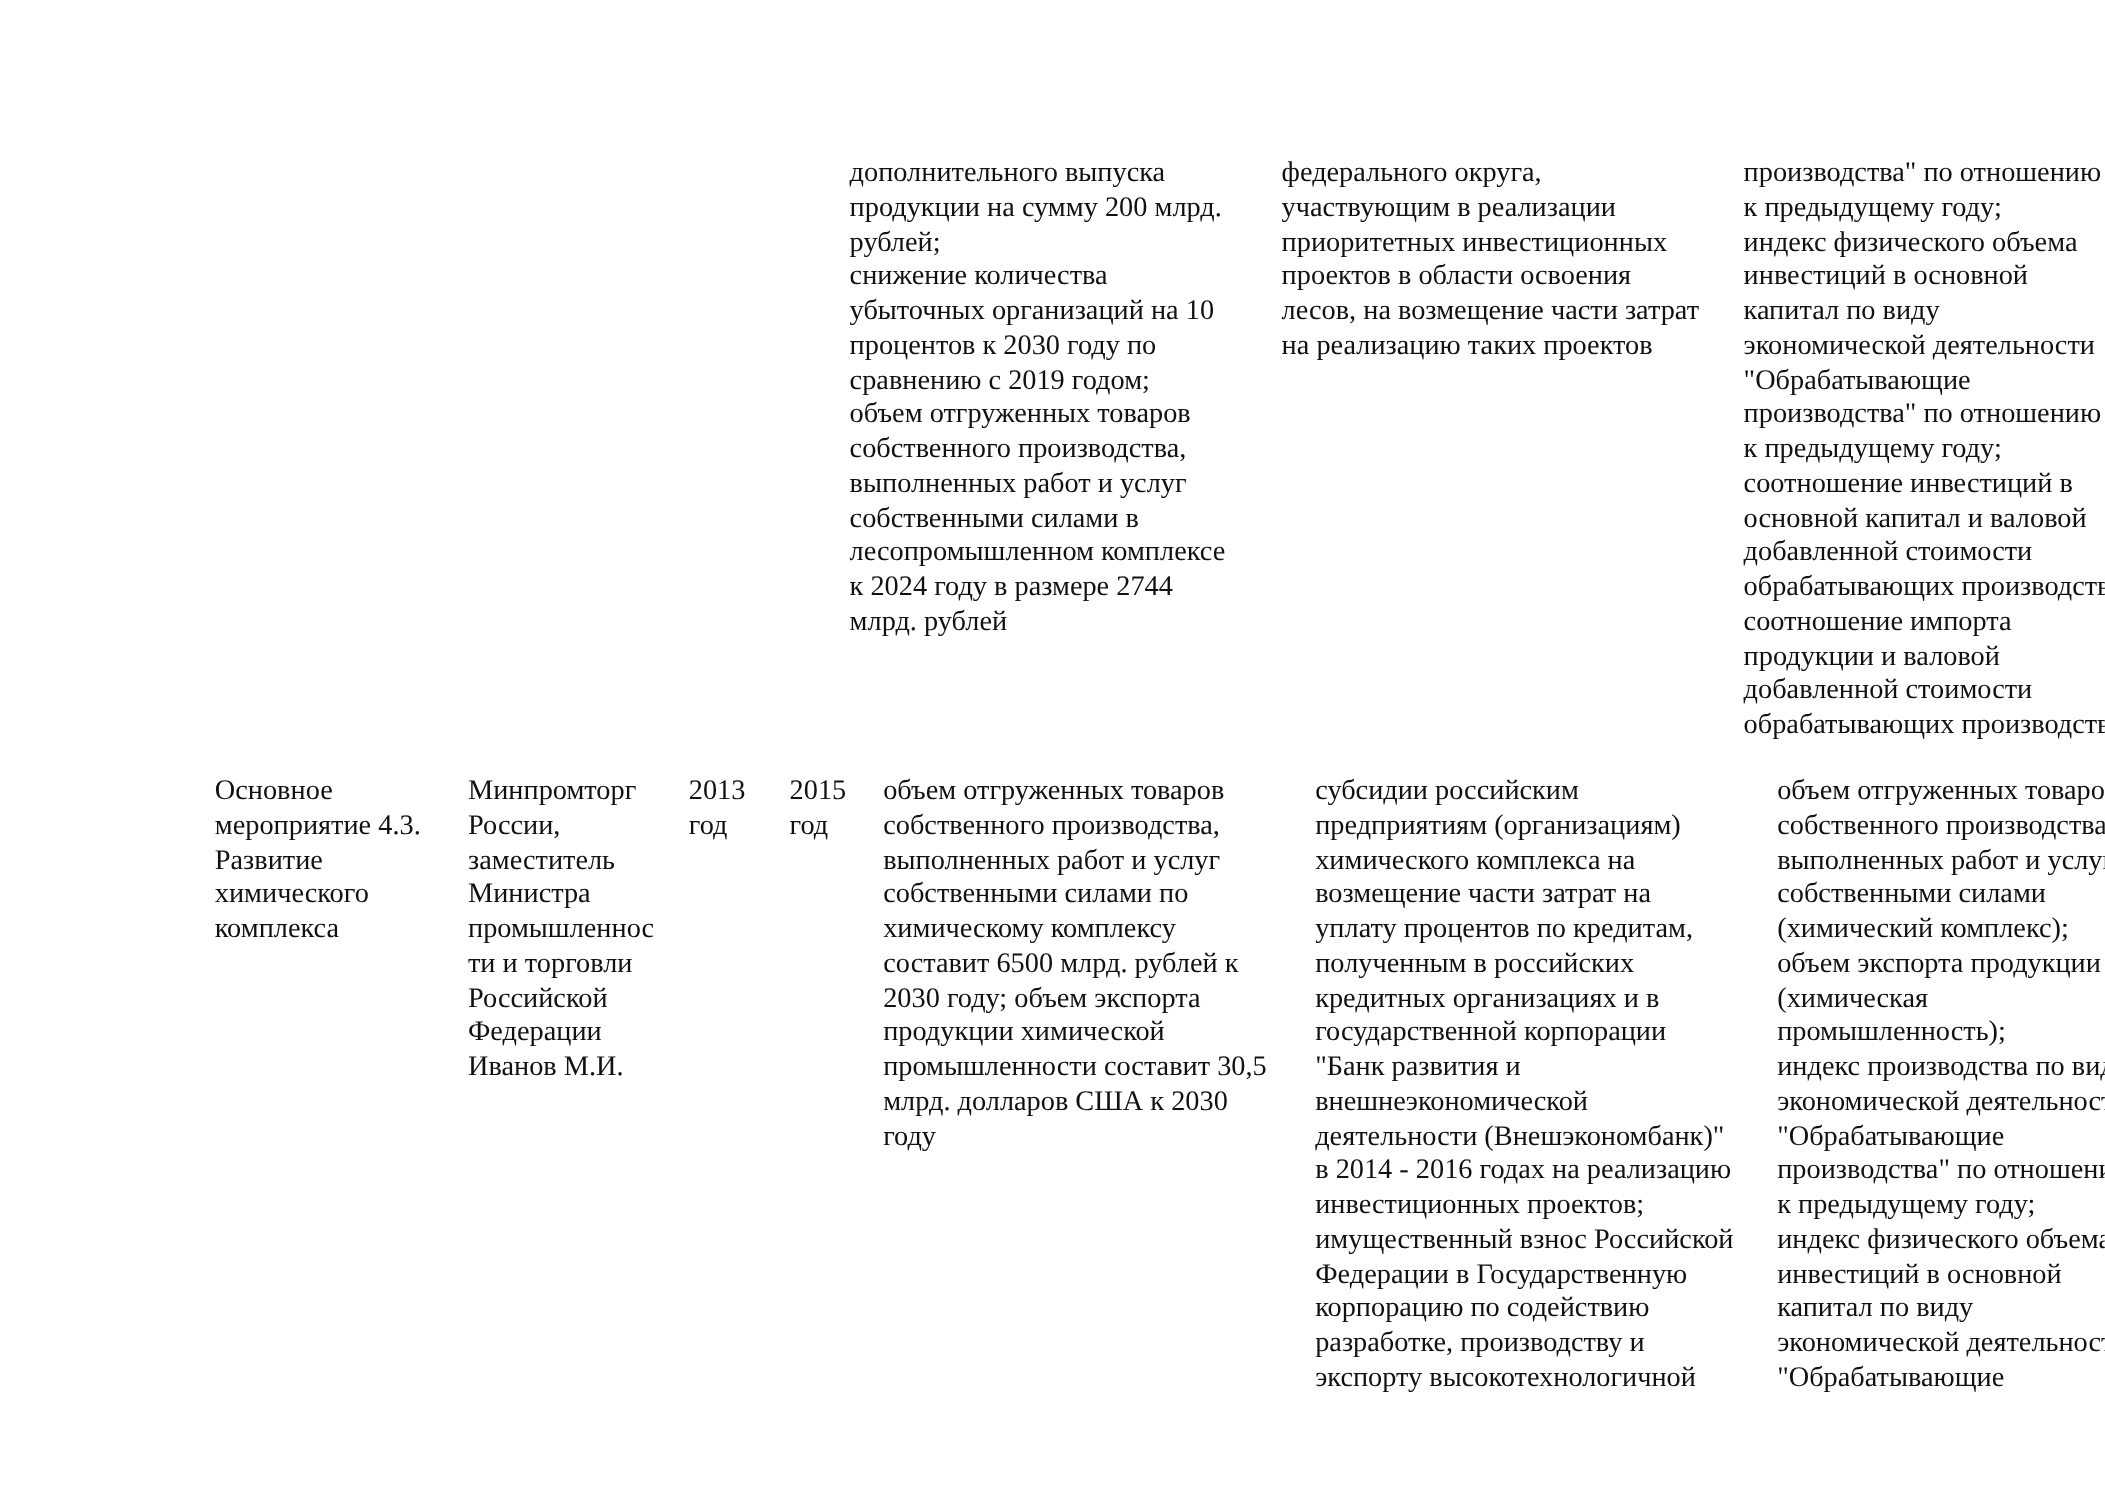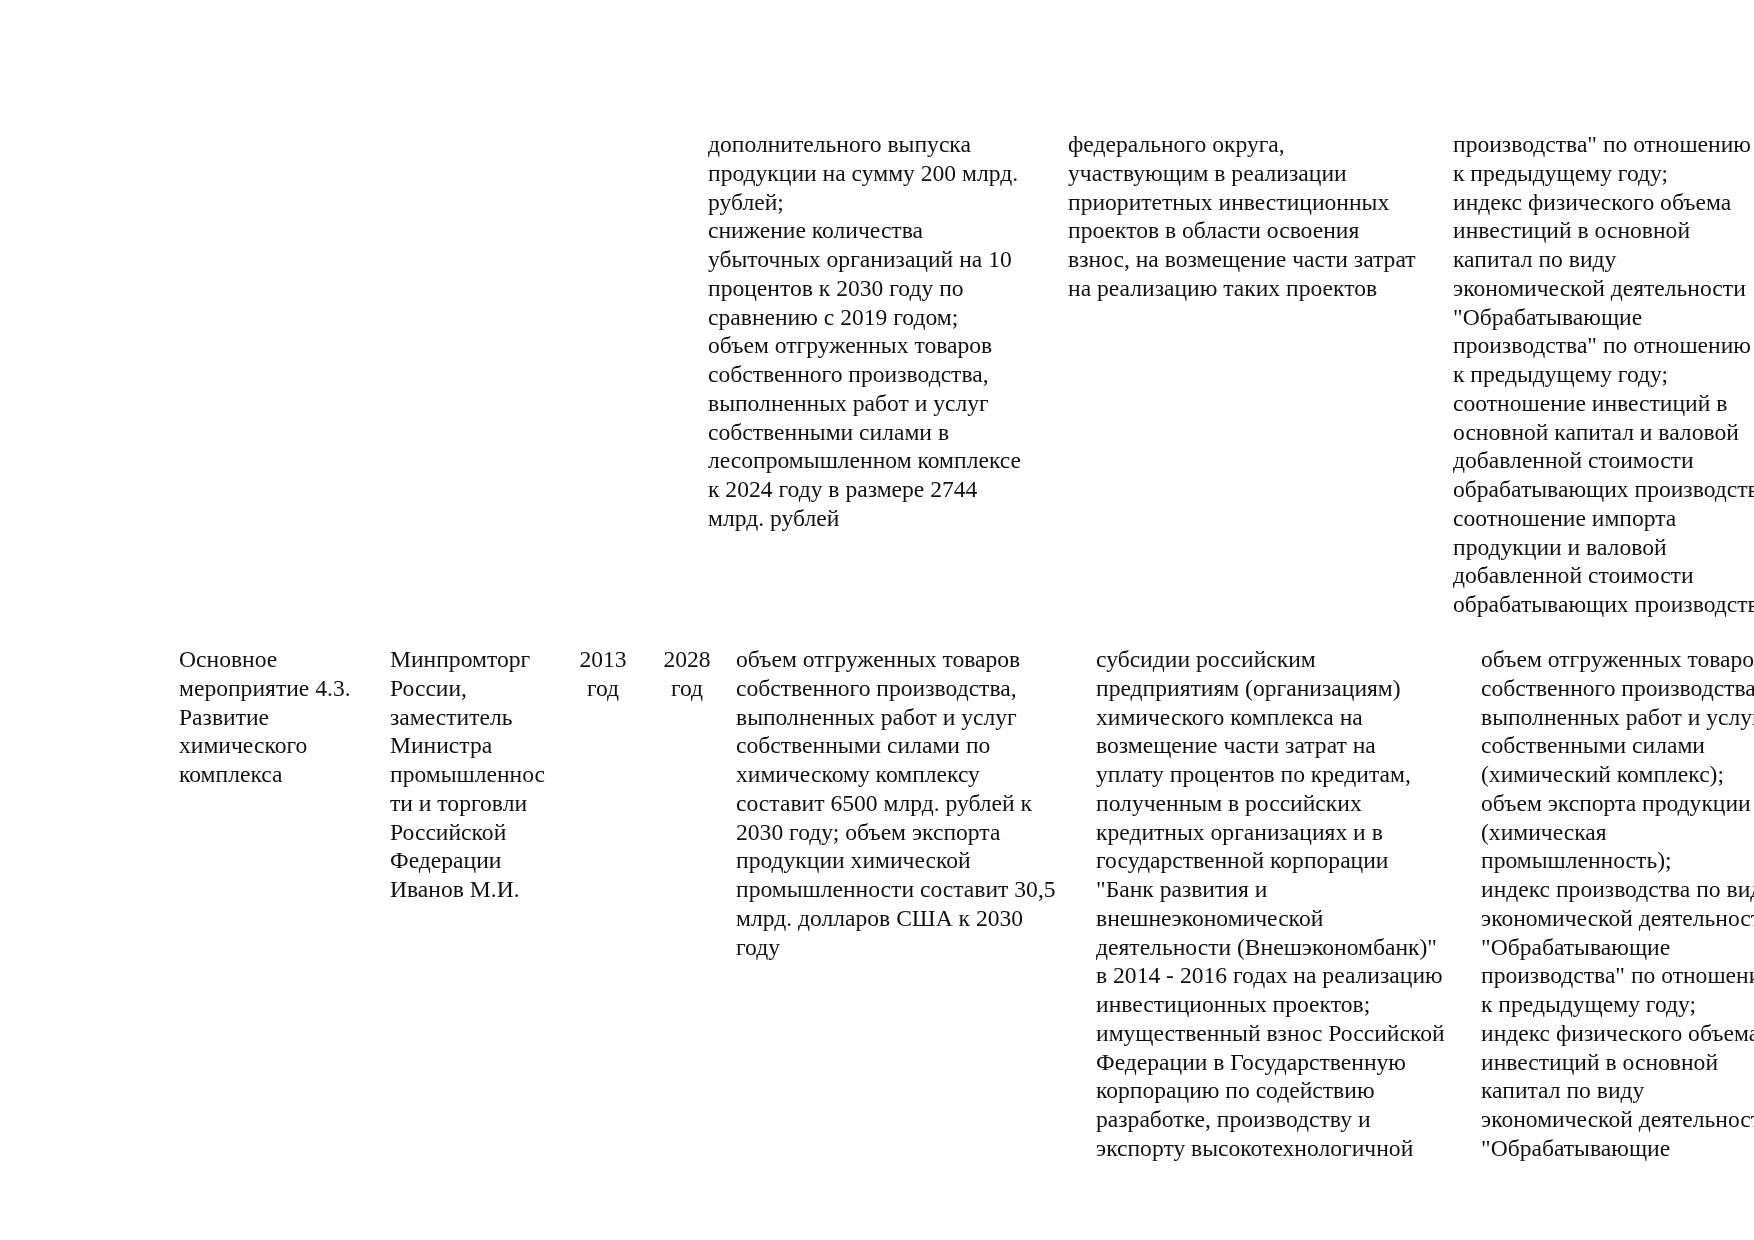--- a/index.html
+++ b/index.html
@@ -9,21 +9,21 @@
     color: #111111;
   }
   .page { position: absolute; left: 0; top: 0; width: 1754px; height: 1240px; overflow: hidden; }
   .cell {
     position: absolute;
     font-size: 23.6px;
     line-height: 28.75px;
     white-space: pre;
     overflow: visible;
   }
-  .center { text-align: center; }
+  .center { text-align: left; }
   .row1 { top: 130px; }
   .row2 { top: 645px; margin-left: 28px; }
   .c1 { left: 151px; width: 200px; }
   .c2 { left: 362px; width: 170px; }
   .c3 { left: 546px; width: 58px; }
   .c4 { left: 630px; width: 58px; }
   .c5 { left: 708px; width: 350px; }
   .c6 { left: 1068px; width: 375px; }
   .c7 { left: 1453px; width: 400px; }
 </style>
@@ -43,21 +43,21 @@
 собственного производства,
 выполненных работ и услуг
 собственными силами в
 лесопромышленном комплексе
 к 2024 году в размере 2744
 млрд. рублей</div>
     <div class="cell row1 c6">федерального округа,
 участвующим в реализации
 приоритетных инвестиционных
 проектов в области освоения
-взнос, на возмещение части затрат
+лесов, на возмещение части затрат
 на реализацию таких проектов</div>
     <div class="cell row1 c7">производства" по отношению
 к предыдущему году;
 индекс физического объема
 инвестиций в основной
 капитал по виду
 экономической деятельности
 "Обрабатывающие
 производства" по отношению
 к предыдущему году;
@@ -81,21 +81,21 @@
 России,
 заместитель
 Министра
 промышленнос
 ти и торговли
 Российской
 Федерации
 Иванов М.И.</div>
     <div class="cell row2 c3 center">2013
 год</div>
-    <div class="cell row2 c4 center">2028
+    <div class="cell row2 c4 center">2015
 год</div>
     <div class="cell row2 c5">объем отгруженных товаров
 собственного производства,
 выполненных работ и услуг
 собственными силами по
 химическому комплексу
 составит 6500 млрд. рублей к
 2030 году; объем экспорта
 продукции химической
 промышленности составит 30,5

